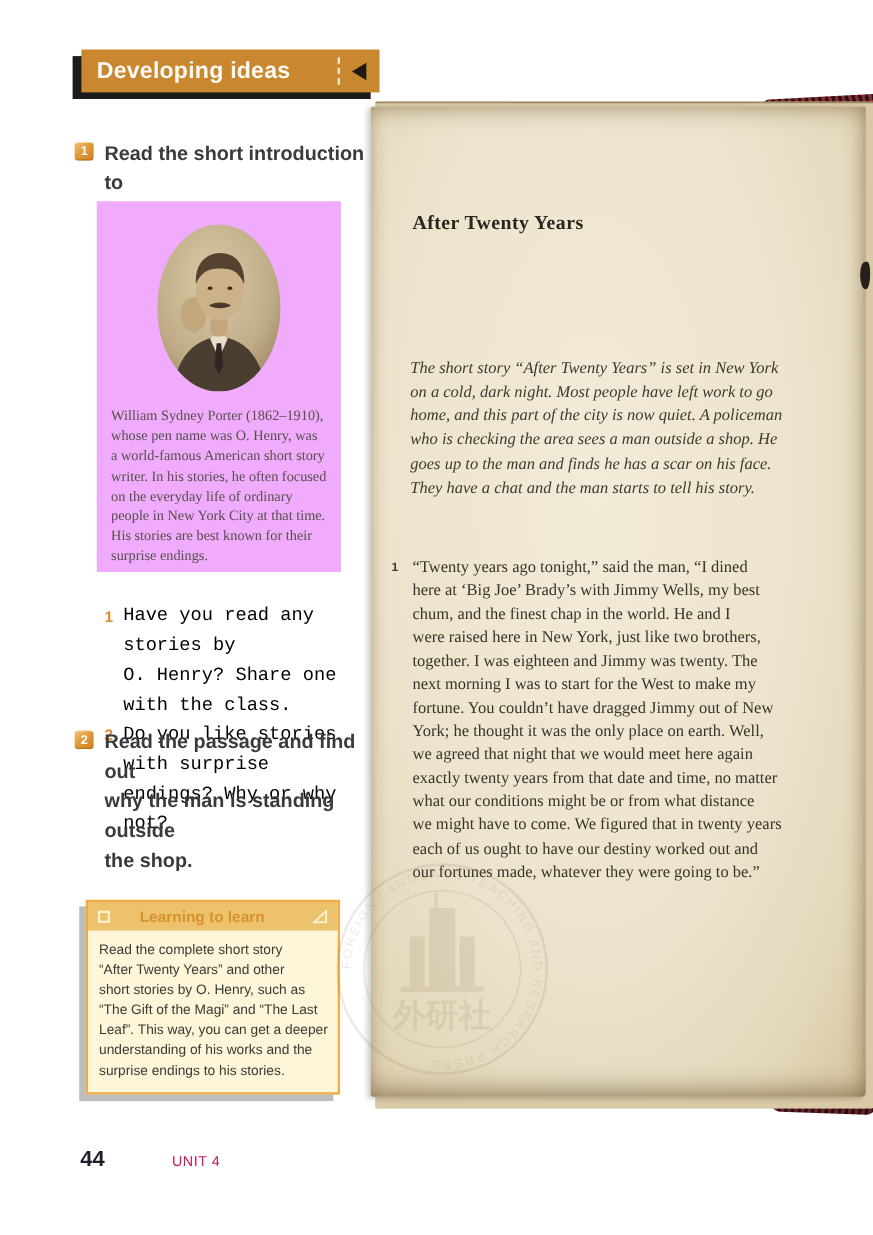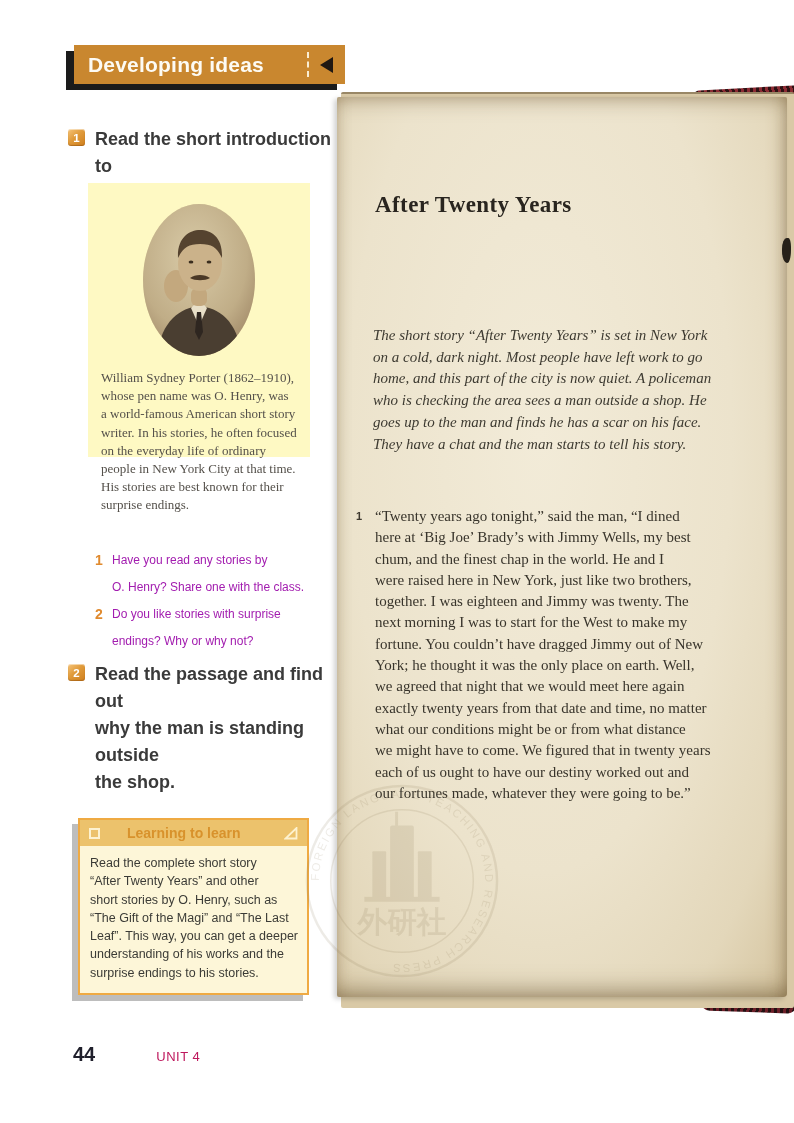--- a/index.html
+++ b/index.html
@@ -28,32 +28,32 @@
   .badge {
     width:17px; height:17px; margin-top:3px; border-radius:3px;
     background:linear-gradient(140deg,#f6c478 0%,#e09b3b 45%,#cf7f1d 100%);
     box-shadow:inset 0 1px 0 rgba(255,255,255,.5), inset 0 -1px 1px rgba(120,60,0,.4);
     color:#fff; font-size:11.5px; font-weight:bold;
     display:flex; align-items:center; justify-content:center; flex:none;
   }
   .activity-text { font-size:18px; font-weight:bold; color:#3a3a3a; line-height:27px; width:250px; }
 
   
-  .photo-card { position:absolute; left:88px; top:183px; width:222px; height:274px; background:#fef9c3; }
+  .photo-card { position:absolute; left:88px; top:183px; width:222px; height:337px; background:#f0abfc; }
   .portrait { position:absolute; left:55px; top:21px; width:112px; height:152px; border-radius:50%; overflow:hidden; box-shadow:0 0 8px rgba(140,110,60,.35) inset; }
   .caption {
     position:absolute; left:13px; top:186px; width:200px;
     font-family:"Liberation Serif", serif; font-size:13px; line-height:18.2px; color:#54504a;
   }
 
   
   .questions { position:absolute; left:95px; top:547px; }
   .q-row { display:flex; }
   .q-num { width:17px; color:#e08a2e; font-size:14px; font-weight:bold; line-height:27px; flex:none; }
-  .q-text { font-size:12px; color:#a21caf; line-height:27px; width:230px; }
+  .q-text { font-size:17px; color:#000000; line-height:27px; width:230px;font-family:Liberation Mono, monospace; }
 
   
   .learn-box {
     position:absolute; left:78px; top:818px; width:231px;
     background:#fdf6d8; border:2px solid #efaa43; box-shadow:-6px 6px 0 #bdbdbd;
   }
   .learn-head { height:26px; background:#ecc26c; display:flex; align-items:center; padding:0 9px; gap:27px; }
   .sq-icon { width:11px; height:11px; border:2px solid #fdf2d0; flex:none; }
   .learn-title { flex:1; color:#d8922c; font-weight:bold; font-size:14px; }
   .tri-icon { flex:none; display:block; }
@@ -84,21 +84,21 @@
       inset -14px 0 18px -12px rgba(115,90,50,.45),
       inset 0 -18px 22px -12px rgba(100,78,42,.55),
       inset 10px 0 16px -12px rgba(115,90,50,.3),
       -3px 2px 5px rgba(0,0,0,.18);
     border-radius:2px 2px 4px 2px;
   }
   .edge-tab { position:absolute; right:3px; top:150px; width:9px; height:25px; background:#262019; border-radius:55% 30% 45% 60% / 45% 40% 55% 50%; }
 
   .story-title {
     position:absolute; left:38px; top:104px;
-    font-family:"Liberation Serif", serif; font-weight:bold; font-size:23px;
+    font-family:"Liberation Serif", serif; font-weight:bold; font-size:18px;
     color:#29251f; letter-spacing:.4px;text-align:right;
   }
   .story-intro {
     position:absolute; left:36px; top:237px; width:420px;
     font-family:"Liberation Serif", serif; font-style:italic;
     font-size:15px; line-height:21.7px; color:#3d3a31;
   }
   .para-num { position:absolute; left:19px; top:422px; font-size:11px; font-weight:bold; color:#3f3a30; }
   .story-para {
     position:absolute; left:38px; top:418px; width:405px;

